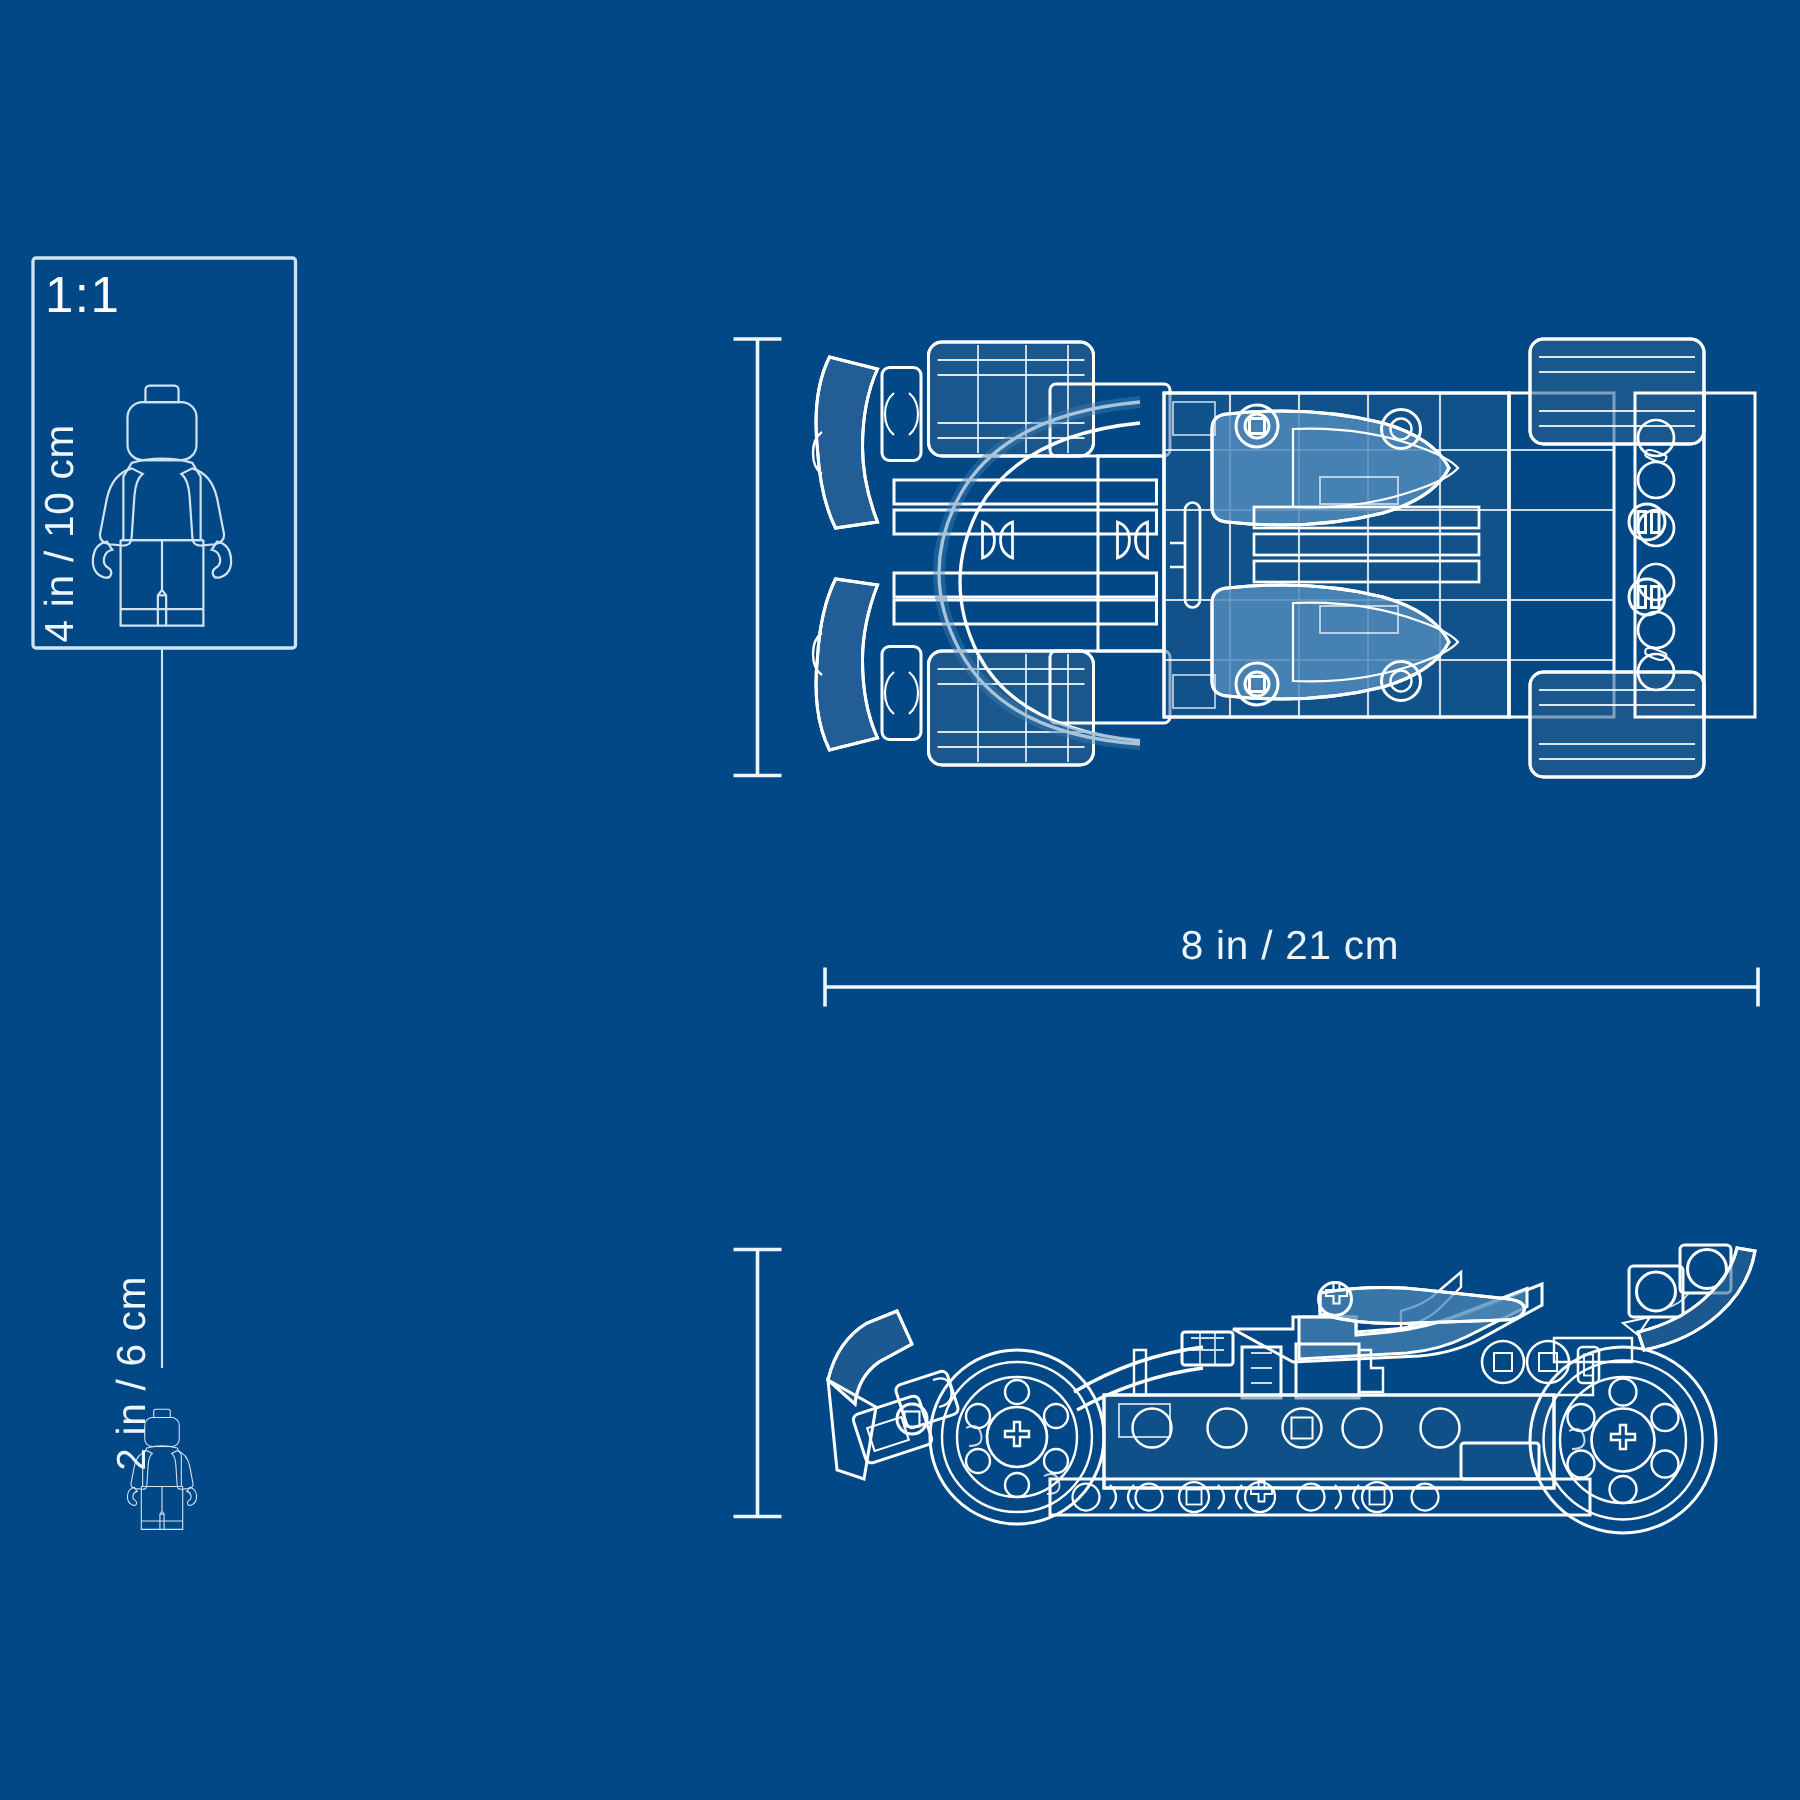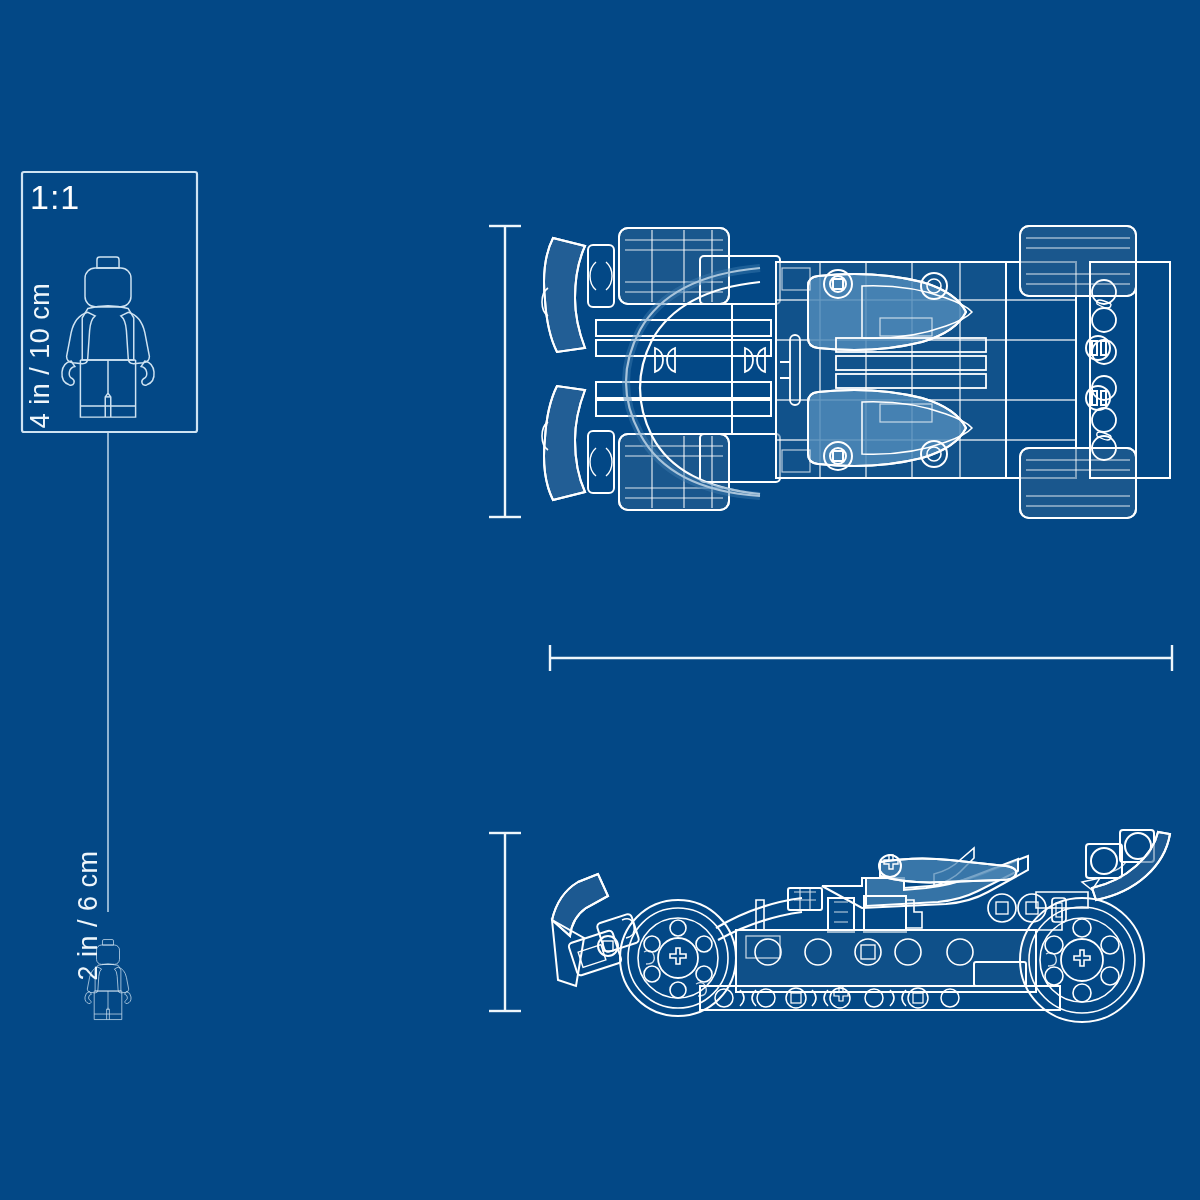--- a/index.html
+++ b/index.html
@@ -394,16 +394,17 @@
 
       <path d="M1036,892 h52 v16 h-52 z" stroke-width="1.6"></path>
       <path d="M1036,930 h26 v-22" stroke-width="1.6"></path>
     </g>
   </svg>
 
   <div class="scale-text">1:1</div>
 
   <div class="dim-text" id="v-dim-top-label">4 in / 10 cm</div>
 
+  <div class="dim-text" id="h-dim-label">8 in / 21 cm</div>
 
   <div class="dim-text" id="v-dim-bot-label">2 in / 6 cm</div>
 
 </div>
 
 </body></html>

